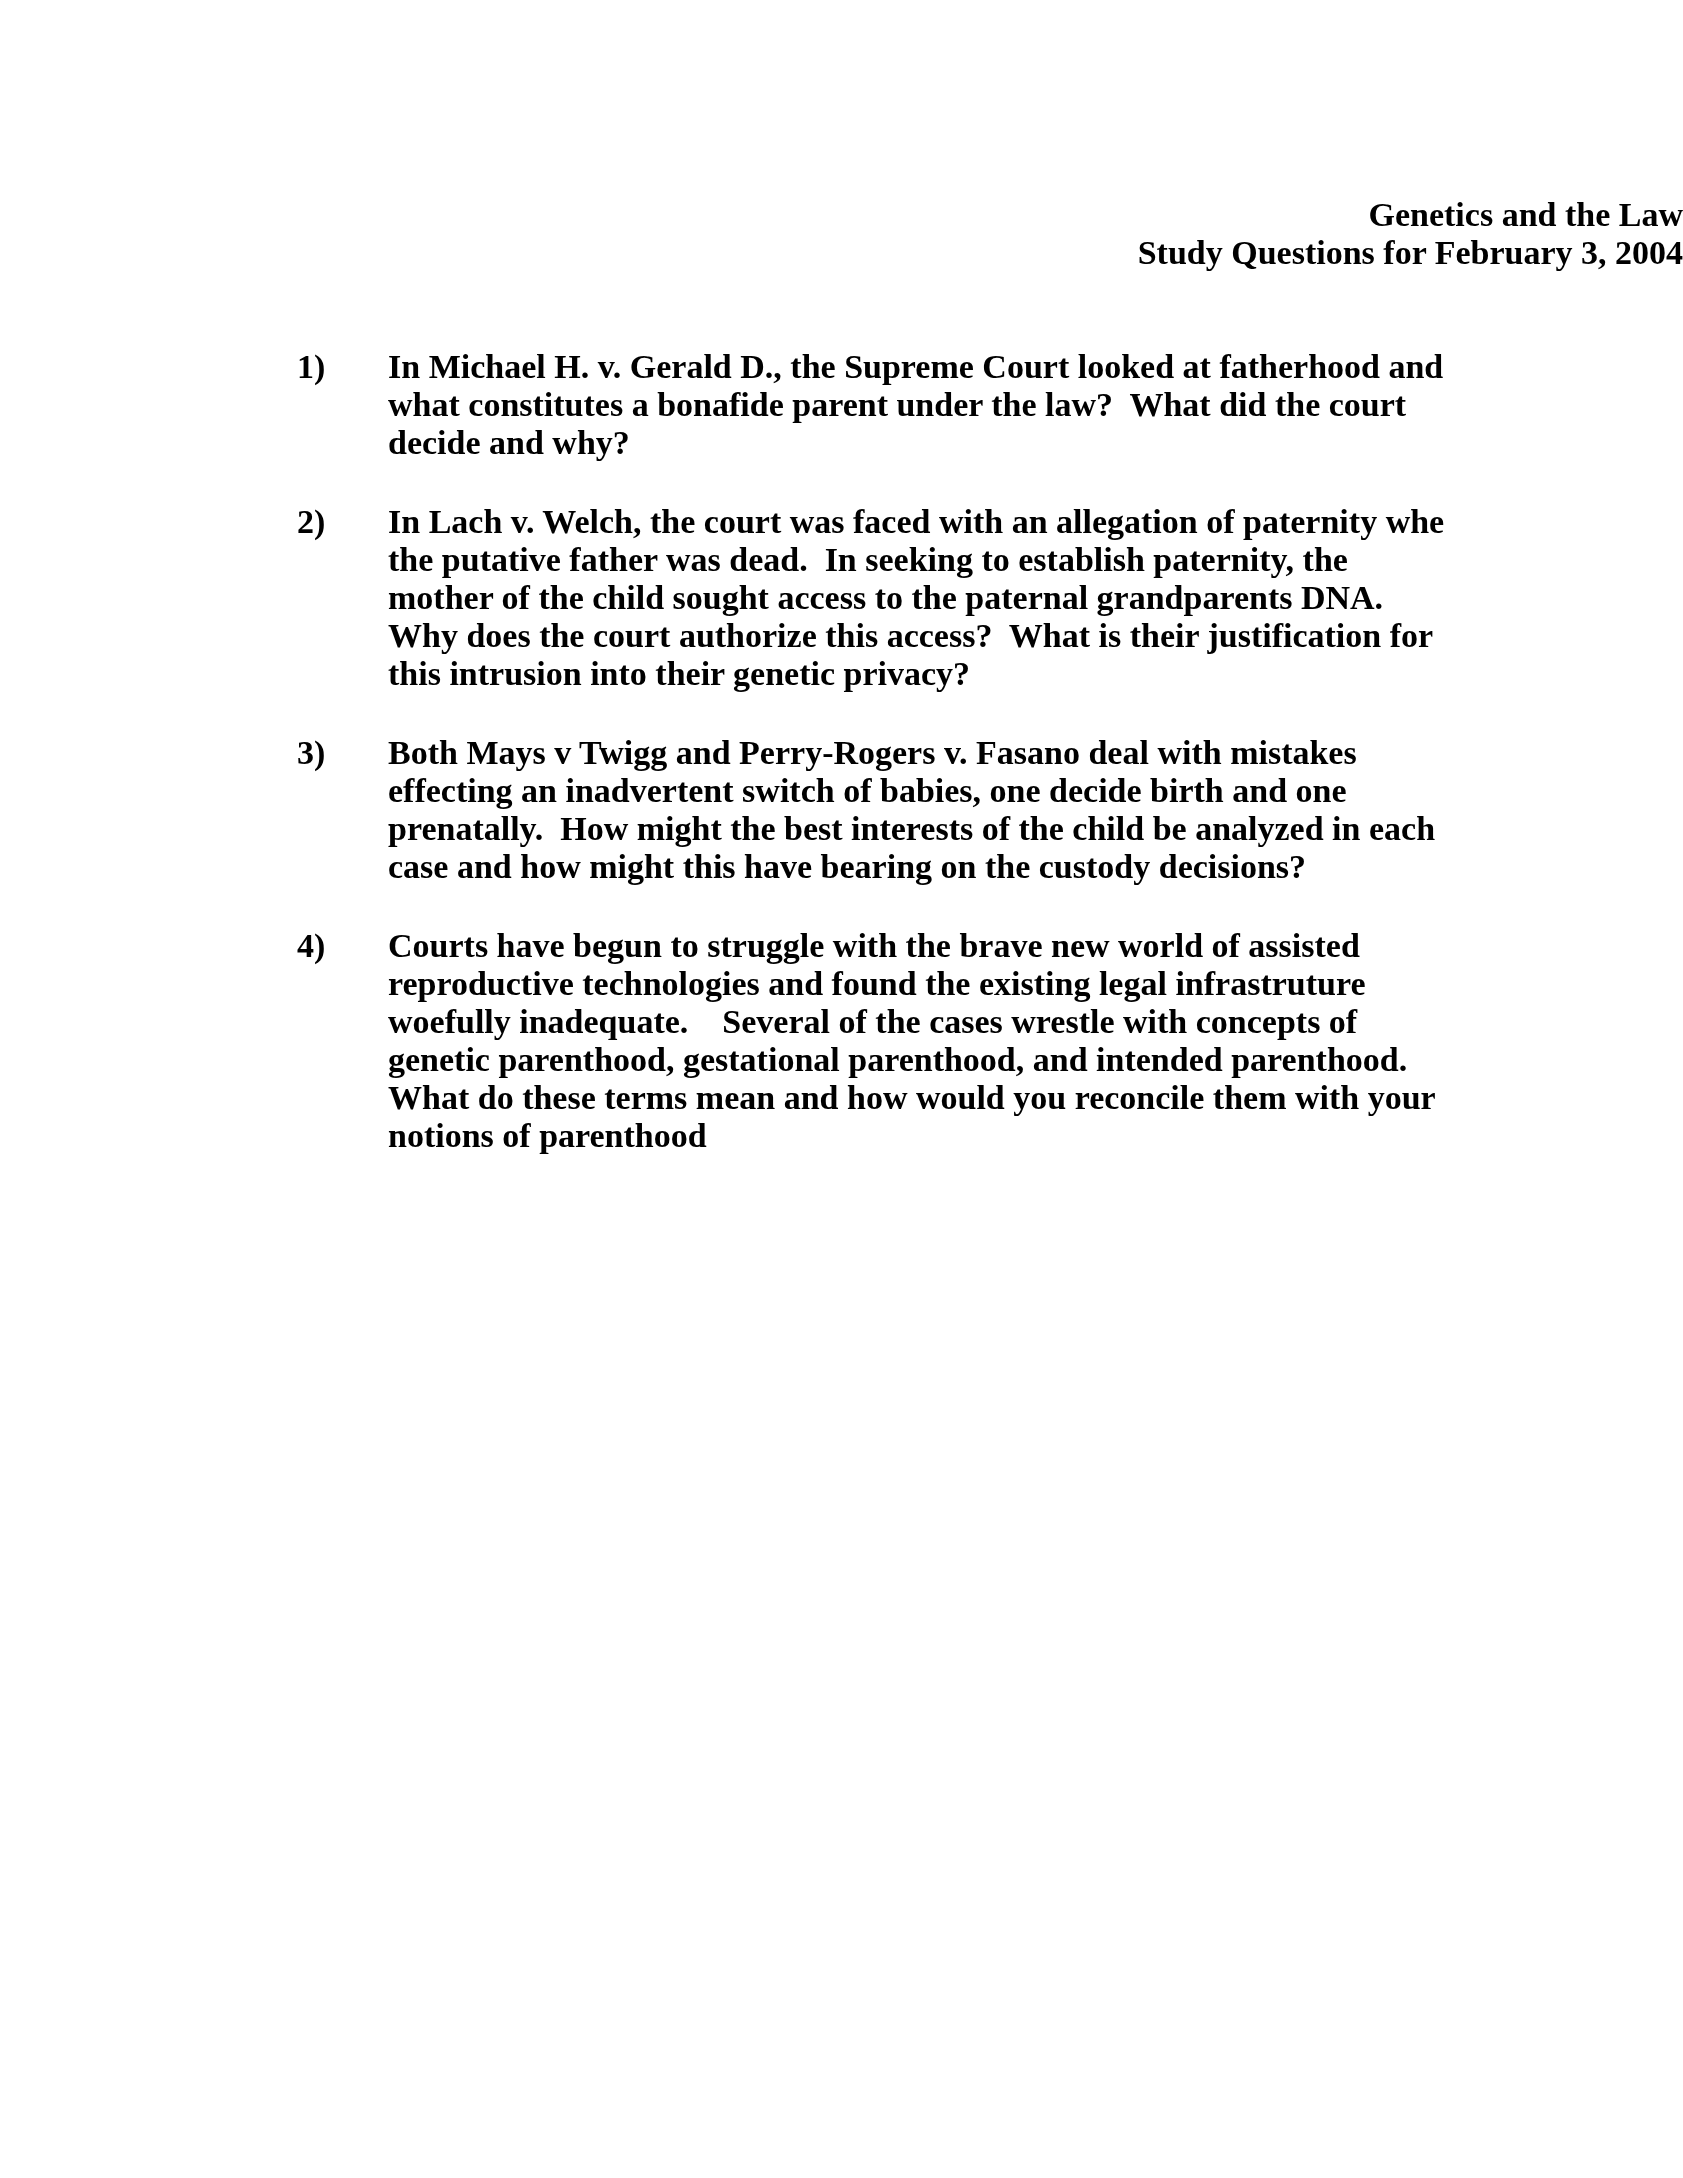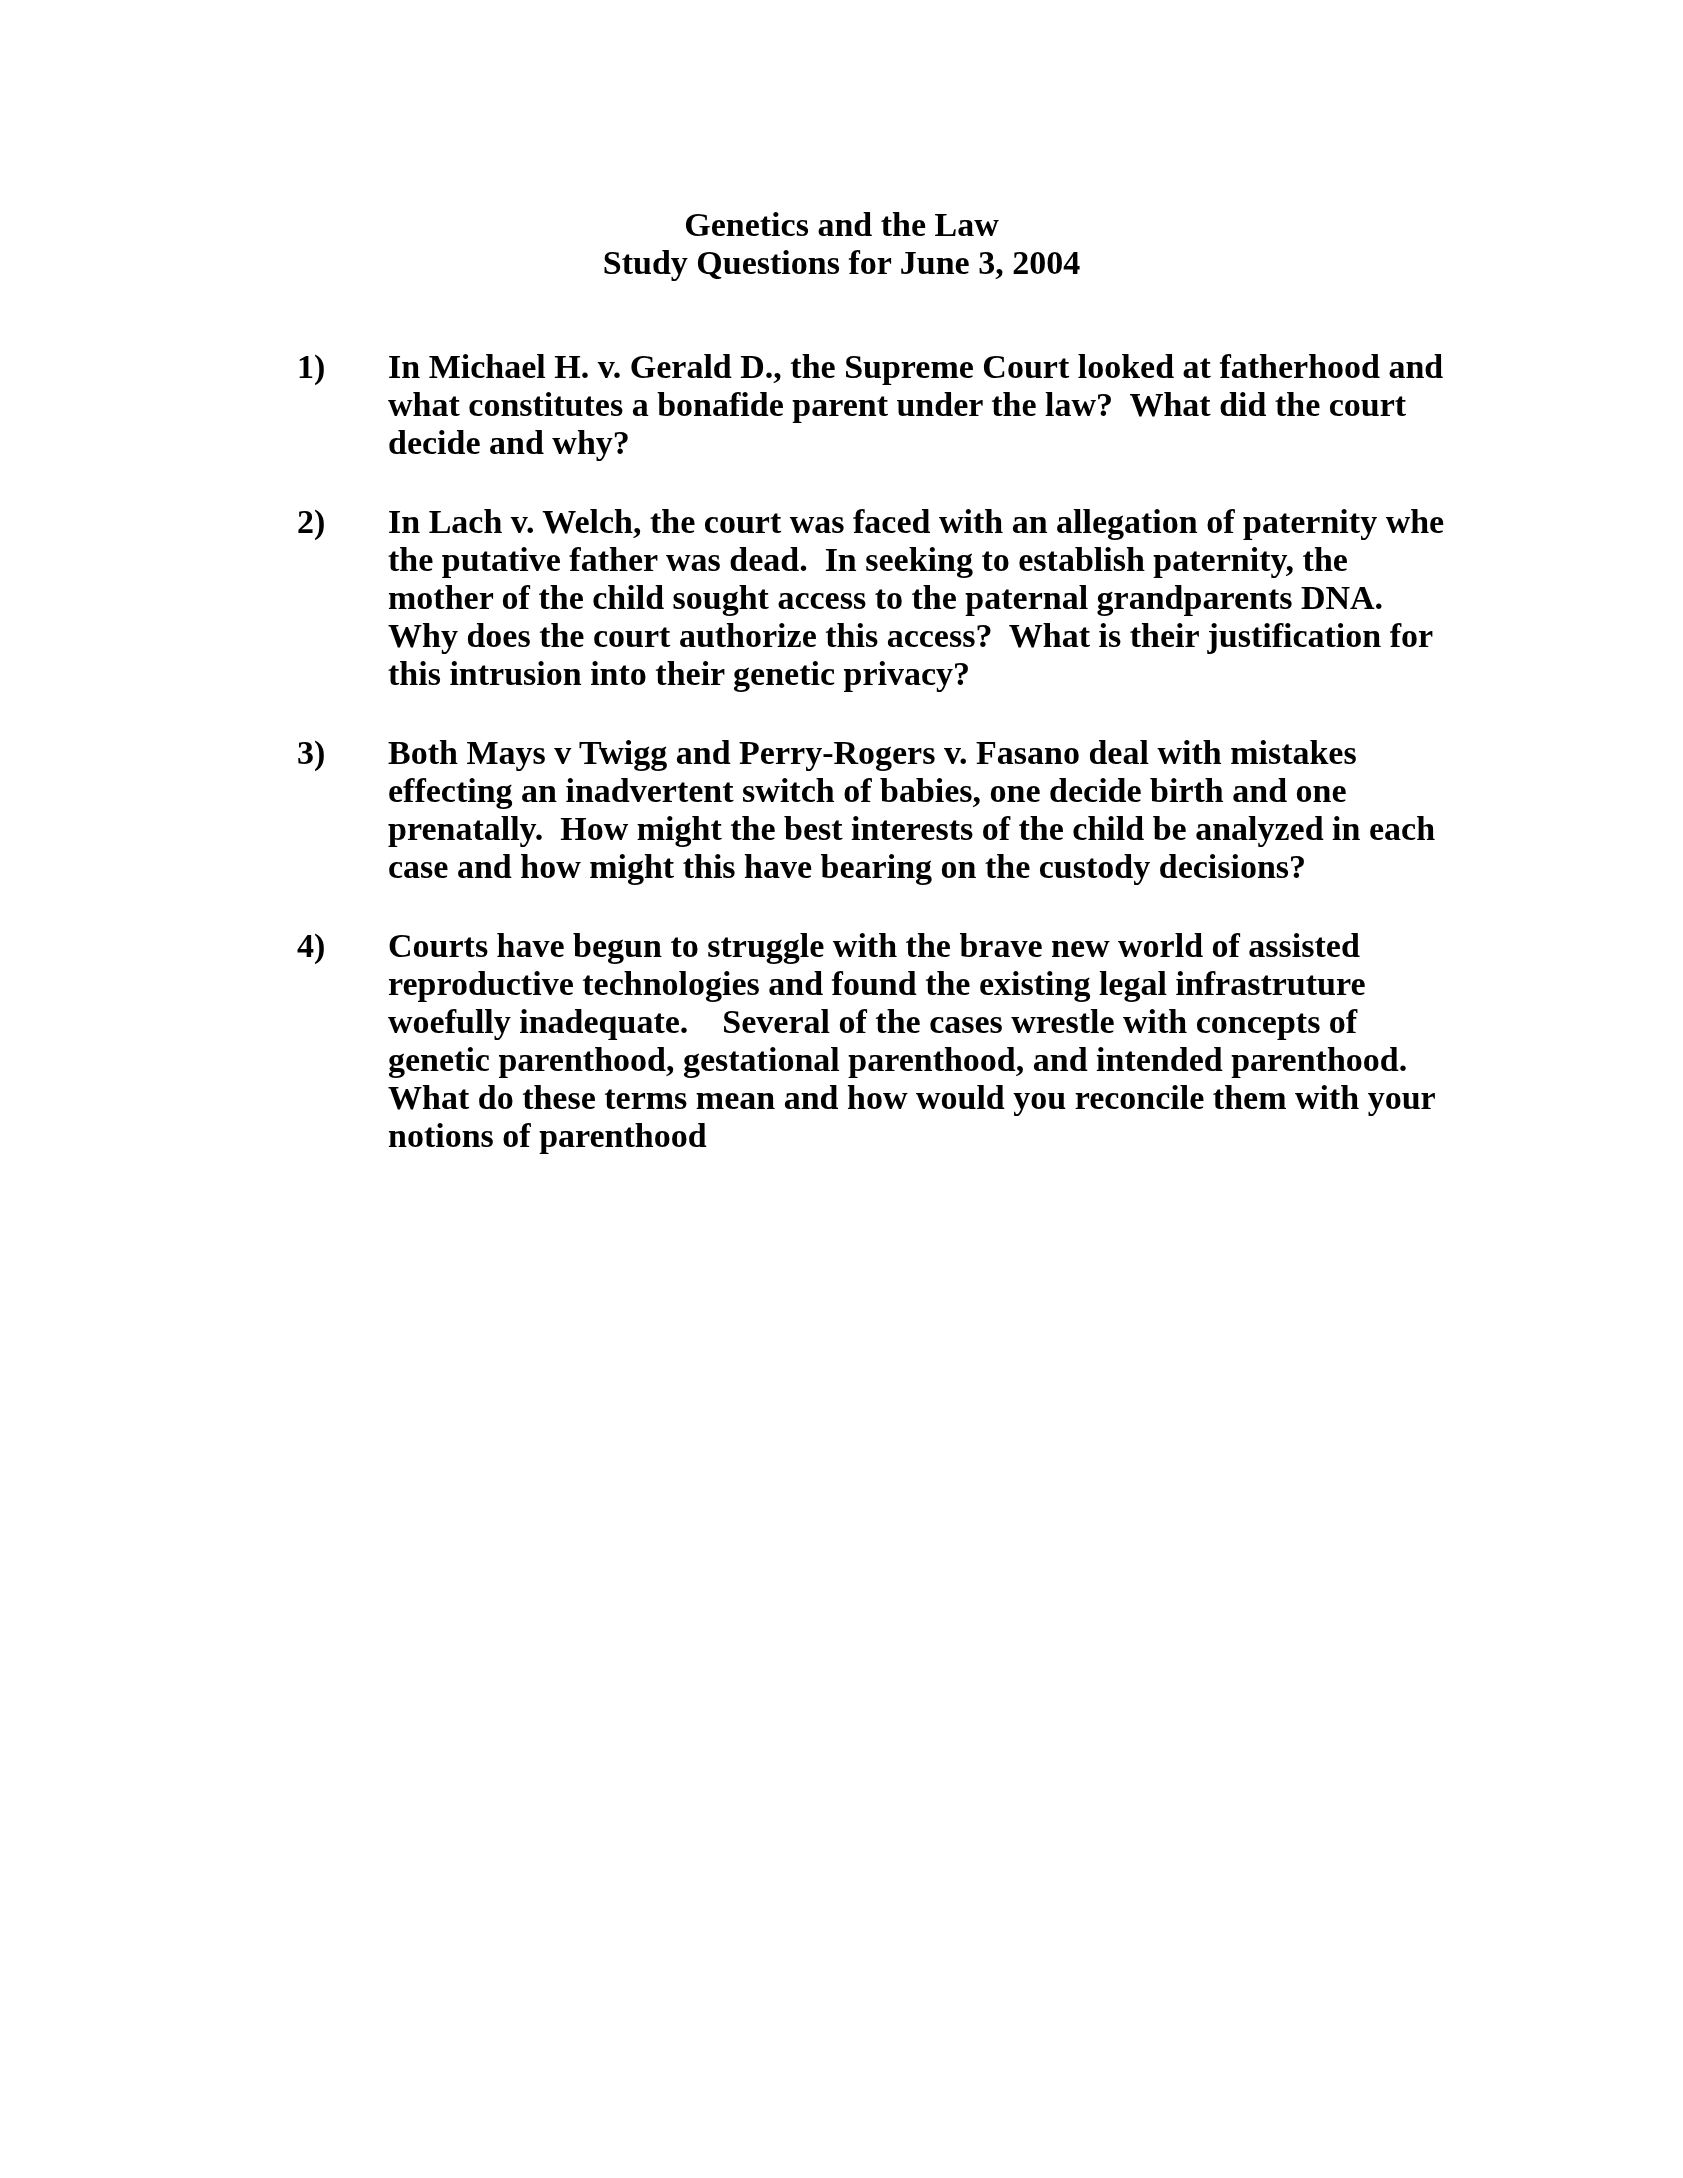--- a/index.html
+++ b/index.html
@@ -16,22 +16,21 @@
     font-weight: bold;
     color: #000000;
     font-size: 34px;
     line-height: 38px;
   }
   .title-block {
     position: absolute;
     top: 196px;
     left: 0;
     width: 1683px;
-    text-align: center;
-    margin-top: 10px;
+    text-align: right;
   }
   .questions {
     position: absolute;
     top: 348px;
     left: 297px;
     width: 1168px;
   }
   .question {
     display: flex;
     align-items: flex-start;
@@ -47,21 +46,21 @@
     font-family: Liberation Serif, serif;
   }
 </style>
 </head>
 <body>
 
 <div class="doc">
 
   <div class="title-block">
     <div>Genetics and the Law</div>
-    <div>Study Questions for June 3, 2004</div>
+    <div>Study Questions for February 3, 2004</div>
   </div>
 
   <div class="questions">
 
     <div class="question">
       <div class="q-num">1)</div>
       <div class="q-text">In Michael H. v. Gerald D., the Supreme Court looked at fatherhood and
 what constitutes a bonafide parent under the law?  What did the court
 decide and why?</div>
     </div>

